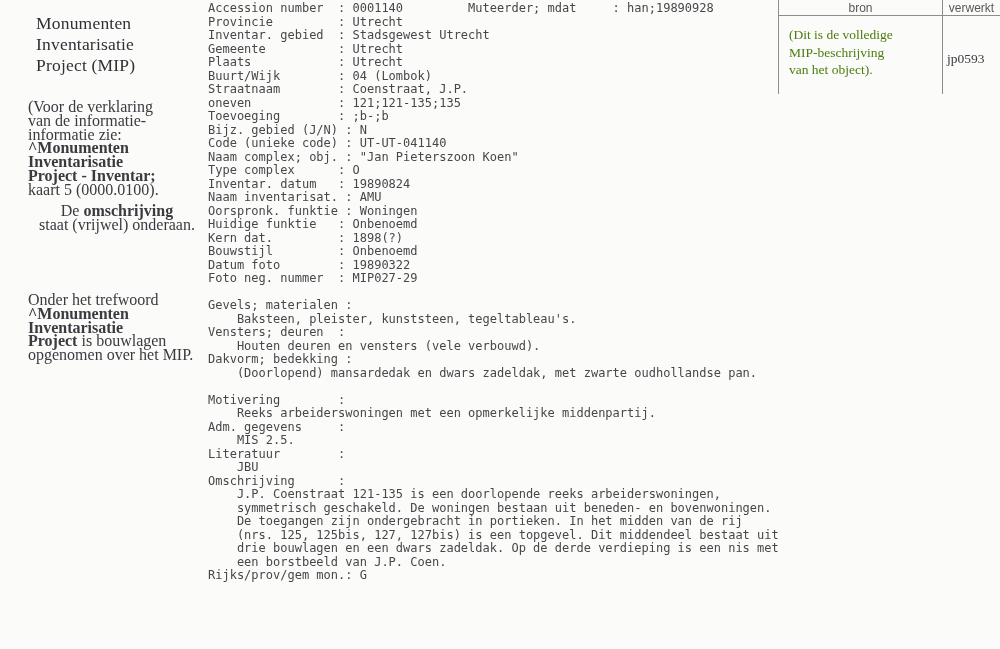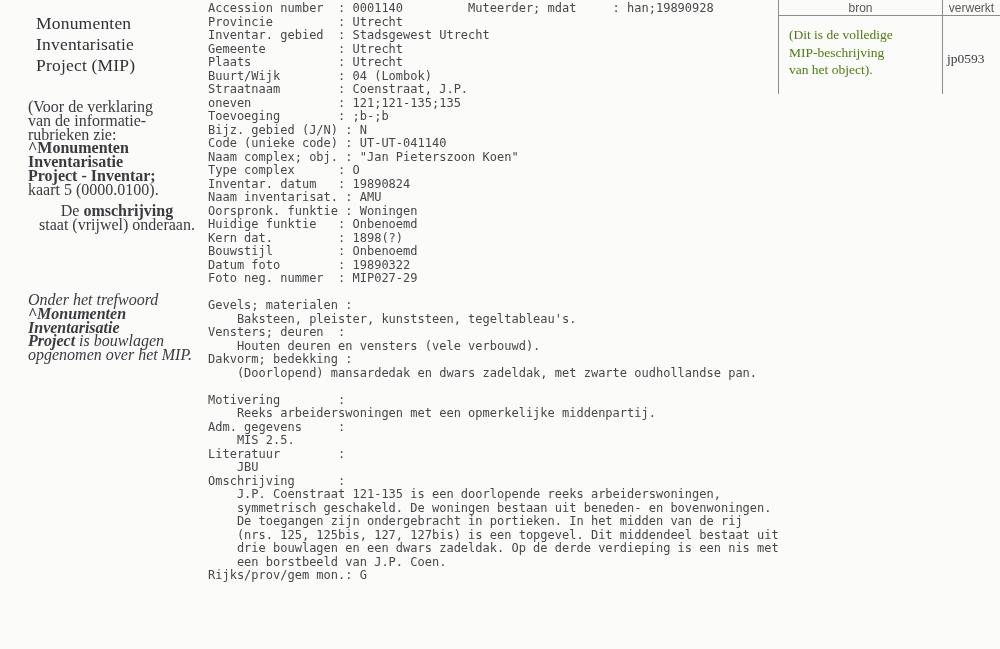--- a/index.html
+++ b/index.html
@@ -19,21 +19,21 @@
     font-size: 17.5px; line-height: 21px;
     color: #303036; letter-spacing: 0.2px;
   }
   .note {
     position: absolute; left: 28px; width: 178px;
     font-size: 16px; line-height: 13.8px;
     color: #3a3a40;
   }
   .note-1 { top: 100px; }
   .note-2 { top: 204px; text-align: center; }
-  .note-3 { top: 293px; font-style: italic; }
+  .note-3 { top: 293px; }
   .b { font-weight: bold; }
 
   
   .record-pre {
     position: absolute; left: 208px; top: 2px; margin: 0;
     font-family: "DejaVu Sans Mono", monospace;
     font-size: 12px; line-height: 13.5px;
     color: #47474b;
     white-space: pre;
   }
@@ -67,21 +67,21 @@
   <aside>
     <h1 class="sidebar-title" style="margin:8px; font-weight:400;">
       <div>Monumenten</div>
       <div>Inventarisatie</div>
       <div>Project (MIP)</div>
     </h1>
 
     <div class="note note-1">
       <div>(Voor de verklaring</div>
       <div>van de informatie-</div>
-      <div>rubrieken zie:</div>
+      <div>informatie zie:</div>
       <div class="b">^Monumenten Inventarisatie</div>
       <div class="b">Project - Inventar;</div>
       <div>kaart 5 (0000.0100).</div>
     </div>
 
     <div class="note note-2">
       <div><span>De </span><span class="b">omschrijving</span></div>
       <div>staat (vrijwel) onderaan.</div>
     </div>
 

